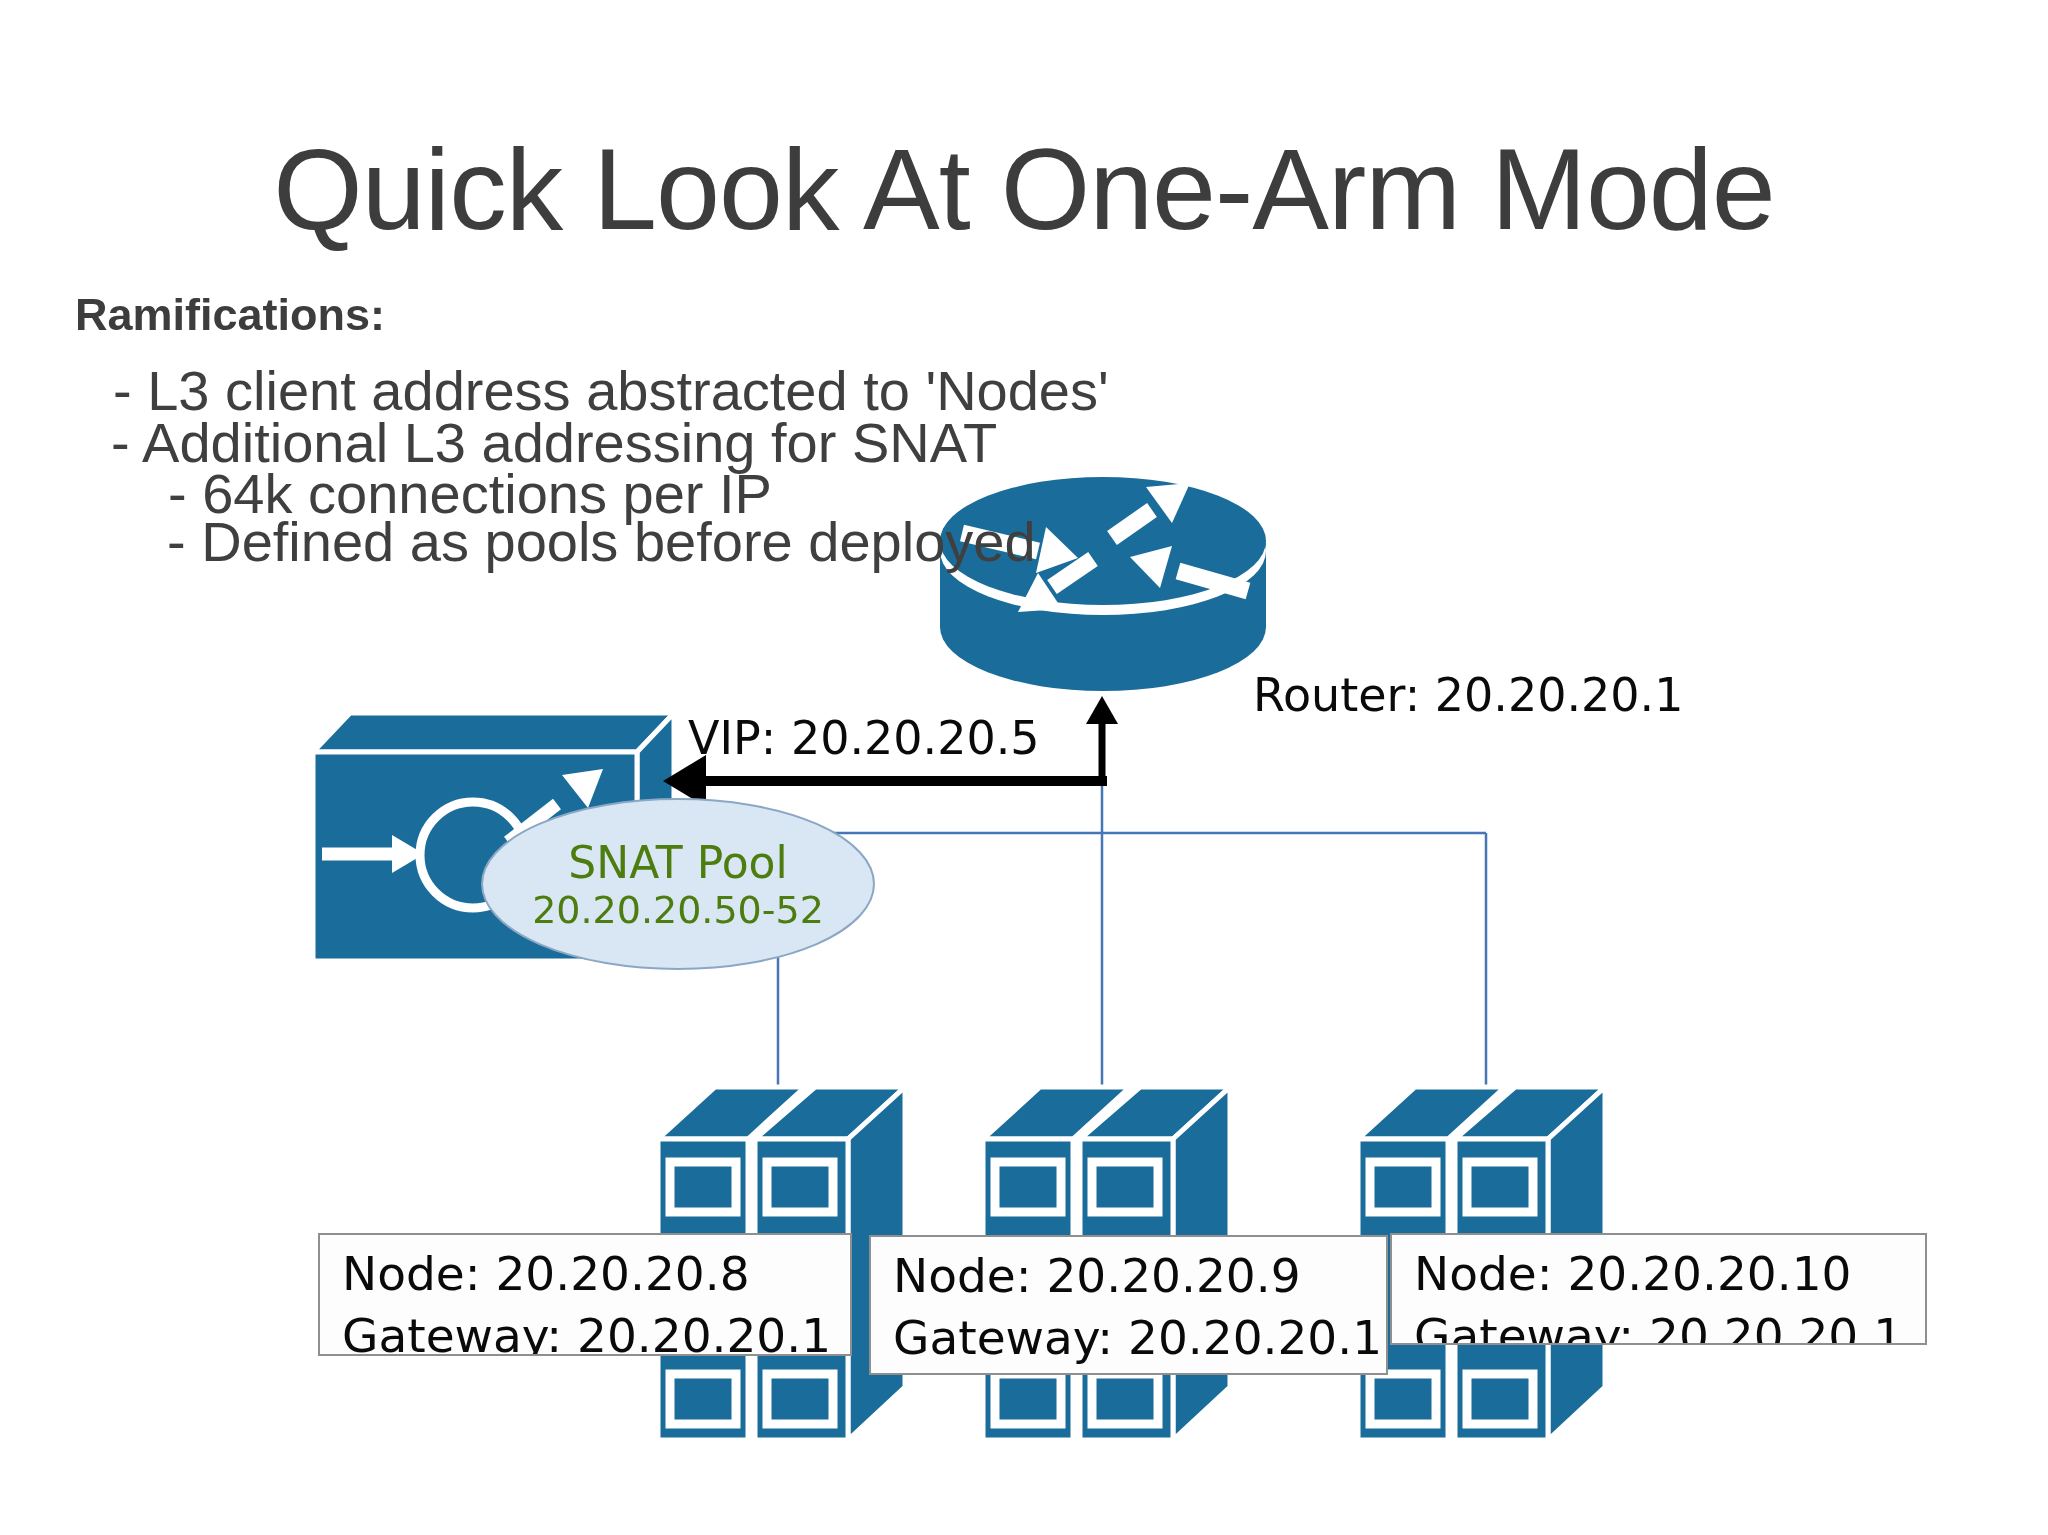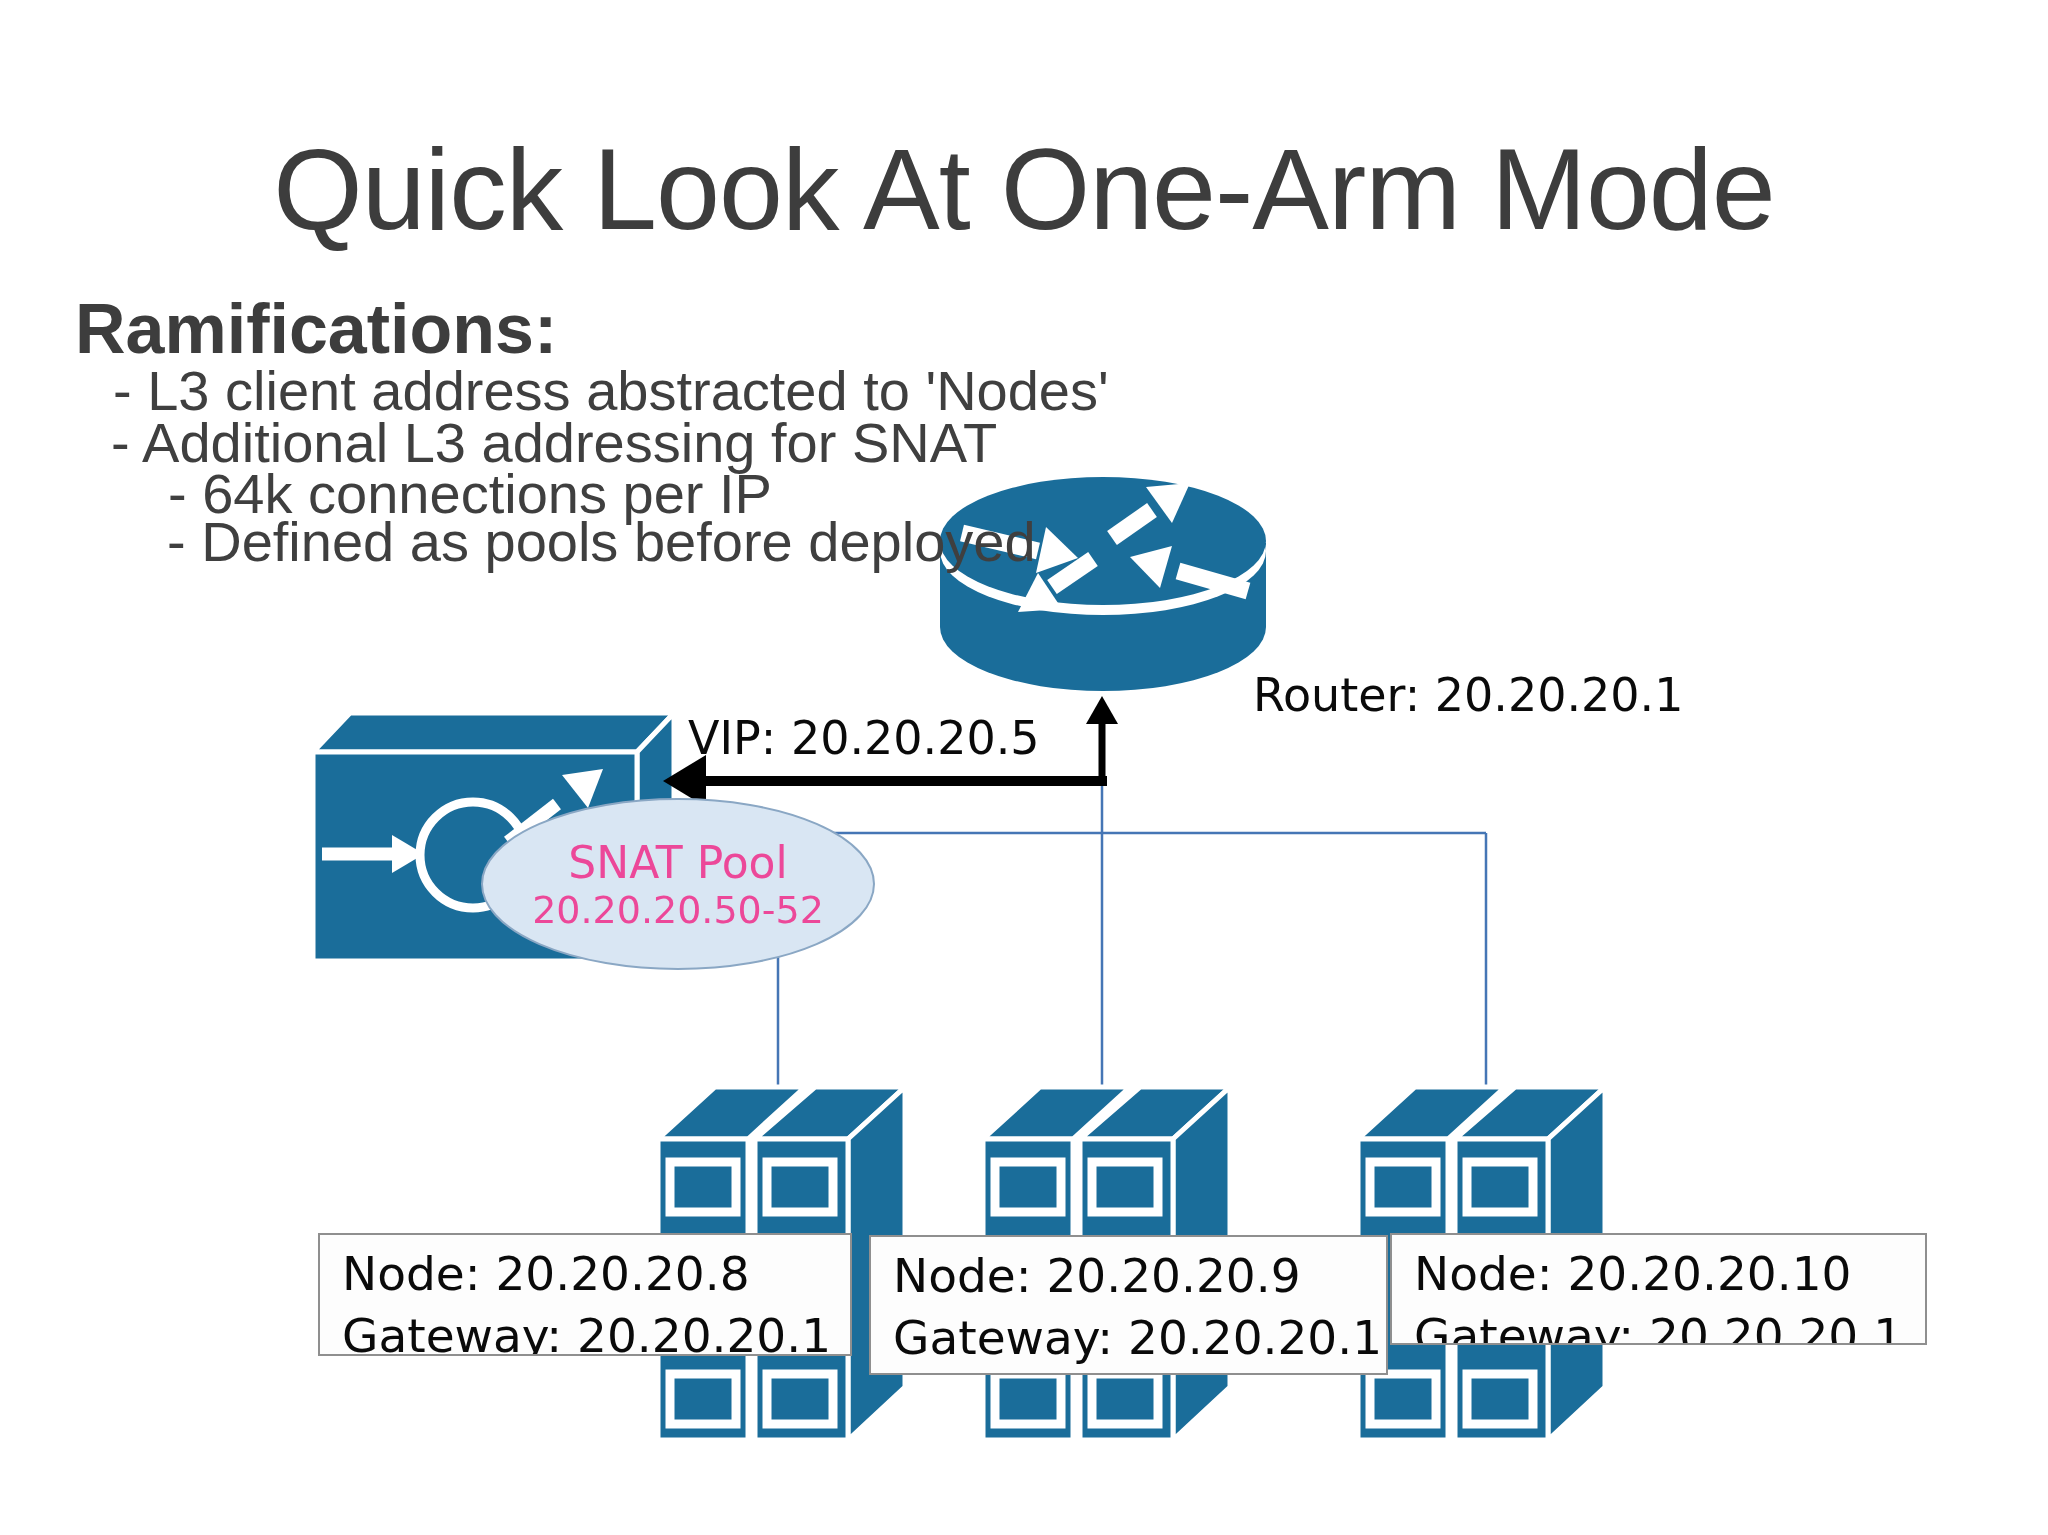--- a/index.html
+++ b/index.html
@@ -1,31 +1,31 @@
 <!DOCTYPE html>
 <html style="--device-blue: #1a6d9a; --connector-blue: #4576b5; --snat-fill: #d9e6f3; --snat-border: #8aa7c4; --arrow-black: #000000; --title-gray: #3d3d3d;"><head>
 <meta charset="utf-8">
 <style>
   html,body{margin:0;padding:0;}
   body{width:2048px;height:1535px;position:relative;background:#fff;overflow:hidden;
        font-family:"Liberation Sans",sans-serif;}
   .abs{position:absolute;}
   .title{left:0;top:126px;width:2048px;text-align:center;font-size:115px;line-height:1.1;
          color:var(--title-gray);letter-spacing:-1px;white-space:nowrap;}
-  .heading{left:75px;top:289px;font-size:70px;font-weight:bold;color:var(--title-gray);text-align:right;}
+  .heading{left:75px;top:289px;font-size:45px;font-weight:bold;color:var(--title-gray);text-align:right;}
   .bullet{left:75px;font-size:56px;color:#3f3f3f;white-space:nowrap;}
   .b0{top:358px;padding-left:38px;}
   .b1{top:410px;padding-left:36px;}
   .b2{top:461px;padding-left:93px;}
   .b3{top:509px;padding-left:92px;}
   .dlabel{font-family:"DejaVu Sans",sans-serif;font-size:46px;color:#0a0a0a;white-space:nowrap;}
   #vip-label{left:688px;top:711px;}
   #router-label{left:1253px;top:668px;}
   .snat-text{left:482px;top:838px;width:392px;text-align:center;
-             font-family:"DejaVu Sans",sans-serif;color:#ec4899;}
+             font-family:"DejaVu Sans",sans-serif;color:#4d7c0f;}
   .snat-text .l1{font-size:44px;line-height:50px;}
   .snat-text .l2{font-size:38px;line-height:44px;}
   .nodebox{background:#fdfdfd;border:2px solid #8f8f8f;box-sizing:border-box;
            font-family:"DejaVu Sans",sans-serif;font-size:47px;line-height:62px;color:#0a0a0a;
            padding:8px 0 0 22px;white-space:nowrap;overflow:hidden;}
   #nodebox-1{left:318px;top:1233px;width:534px;height:123px;}
   #nodebox-2{left:869px;top:1235px;width:519px;height:140px;}
   #nodebox-3{left:1390px;top:1233px;width:537px;height:112px;}
   svg{position:absolute;left:0;top:0;}
   .face{fill:var(--device-blue);stroke:#fff;stroke-width:5;stroke-linejoin:miter;}

